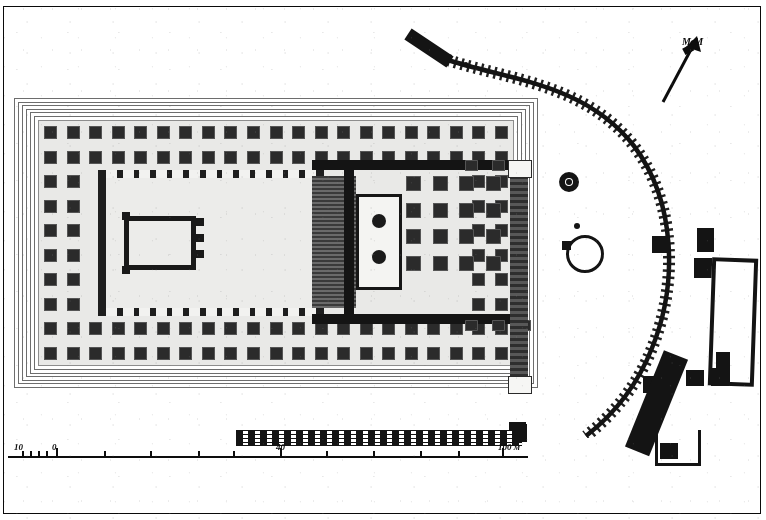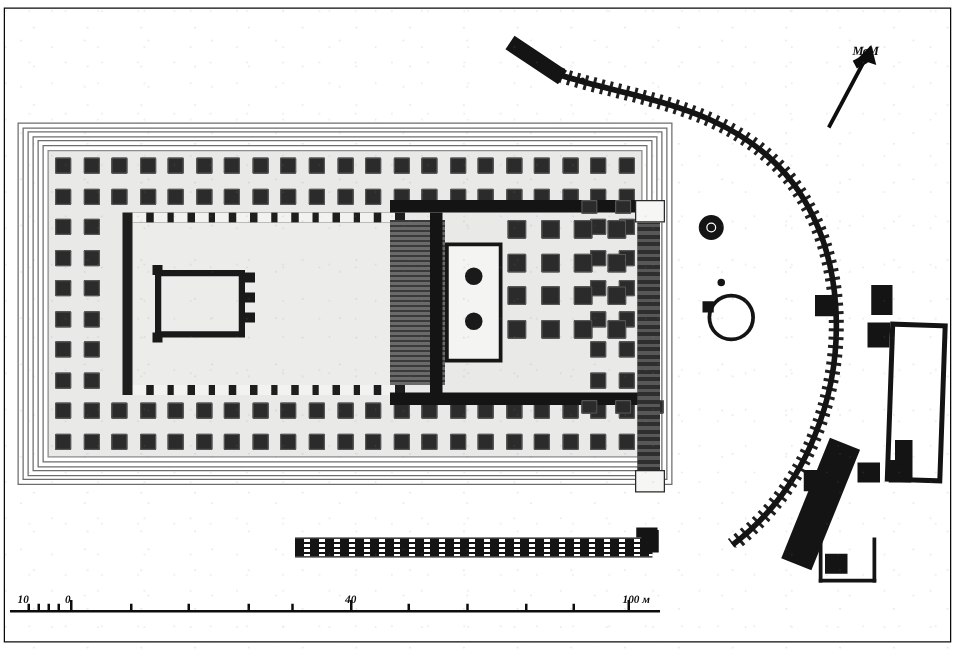--- a/index.html
+++ b/index.html
@@ -116,21 +116,21 @@
 
   
   #north{position:absolute;left:655px;top:28px;width:60px;height:80px;}
   #north-label{
     position:absolute;left:682px;top:36px;font-size:10px;font-weight:bold;
     font-style:italic;color:#0d0d0d;letter-spacing:-0.5px;
     font-family:"Liberation Serif",serif;
   }
 
   
-  #scale{position:absolute;left:8px;top:476px;width:530px;height:26px;}
+  #scale{position:absolute;left:8px;top:444px;width:530px;height:26px;}
   #scale-rule{position:absolute;left:0;top:12px;width:520px;height:1.5px;background:#0d0d0d;}
   .tick{position:absolute;background:#0d0d0d;width:1.5px;}
   .sublabel{
     position:absolute;font-size:9px;font-weight:bold;font-style:italic;
     color:#0d0d0d;font-family:"Liberation Serif",serif;white-space:nowrap;
   }
   
   #grain{
     position:absolute;inset:0;pointer-events:none;opacity:.16;
     background-image:

